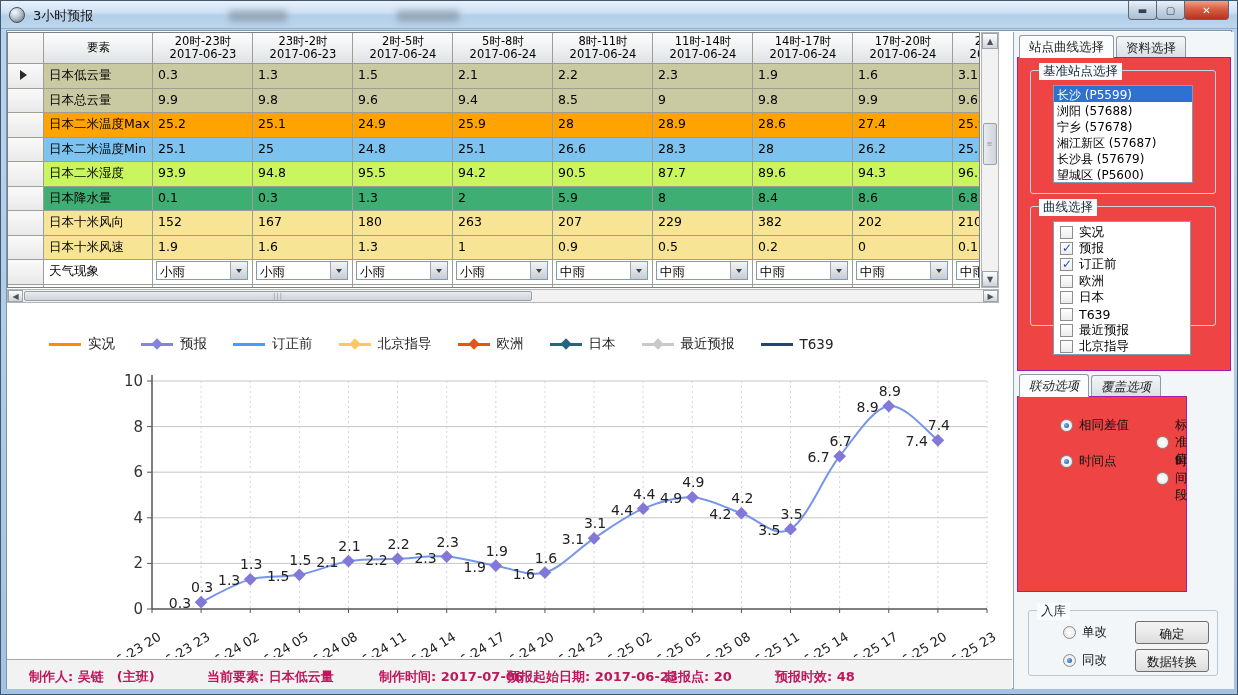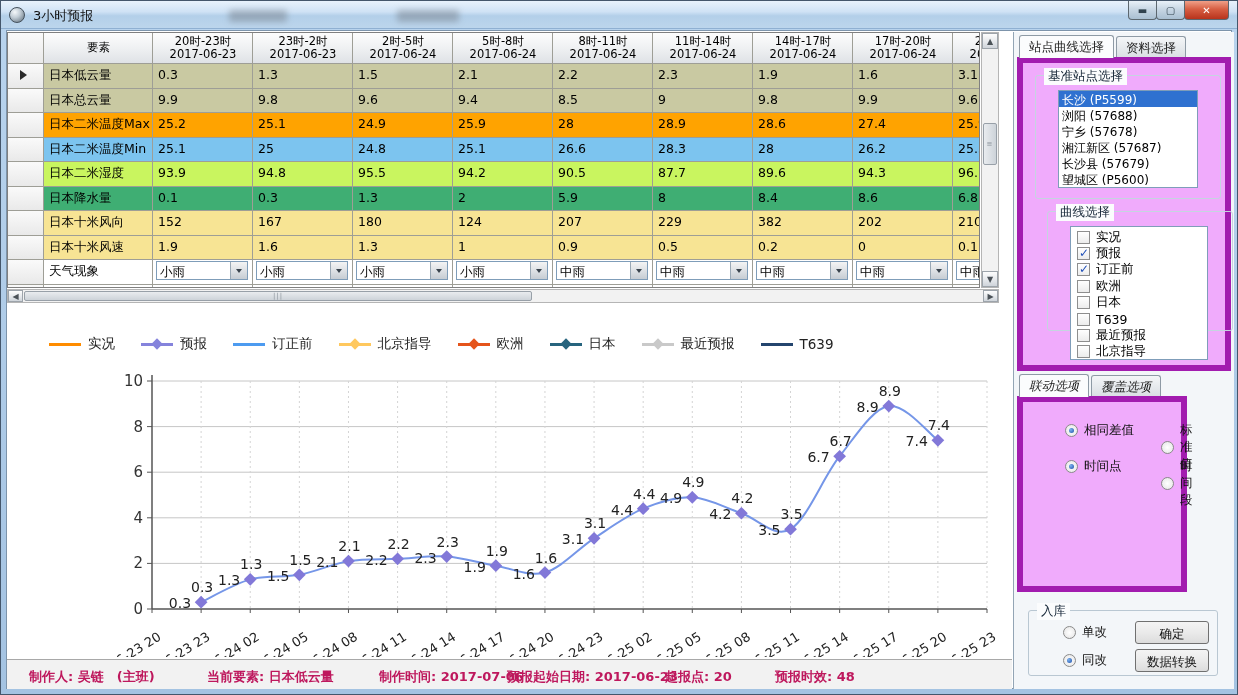--- a/index.html
+++ b/index.html
@@ -59,21 +59,21 @@
   .legend-item { display:flex; align-items:center; gap:7px; font-size:13.5px; color:#222; }
   .legend-swatch { position:relative; width:32px; height:3px; }
   .legend-swatch .dia { position:absolute; left:12px; top:-3px; width:8px; height:8px; transform:rotate(45deg); }
 
   
   .rpanel { position:absolute; left:1006px; top:1px; width:221px; height:657px; background:#f3f6f9; border-left:1px solid #93a5b5; }
   .tabbar { position:absolute; display:flex; }
   .tab { height:22px; padding:3px 9px 0 9px; font-size:12.5px; border:1px solid #8e9aa5; border-bottom:none;
     background:linear-gradient(#f4f6f8,#d9dee3); border-radius:3px 3px 0 0; margin-right:2px; color:#222; }
   .tab.active { background:#fbfcfd; height:23px; margin-top:-1px; position:relative; z-index:2; }
-  .tabpage { position:absolute; border:6px solid #a21caf; background:#f0abfc; }
+  .tabpage { position:absolute; border:1px solid #a21caf; background:#ef4444; }
   .groupbox { position:absolute; border:1px solid #c5d4e0; border-radius:3px; }
   .groupbox > .glabel { position:absolute; left:8px; top:-8px; background:#fbfcfd; padding:0 4px; font-size:12.5px; color:#123; }
   .listbox { position:absolute; border:1px solid #7f9db9; background:#fff; overflow:hidden; }
   .list-item { font-size:12px; padding:1px 2px 0 3px; height:16px; white-space:nowrap; color:#000; }
   .list-item.selected { background:#2f71d0; color:#fff; }
   .check-row { display:flex; align-items:center; gap:6px; height:16.4px; padding-left:6px; font-size:12.5px; }
   .checkbox { width:13px; height:13px; border:1px solid #8e8e8e; background:linear-gradient(#fff,#ececec); position:relative; flex:none; }
   .checkbox.checked:after { content:"✓"; position:absolute; left:1px; top:-2px; font-size:12px; font-weight:bold; color:#2050b8; }
   .radio { width:13px; height:13px; border-radius:50%; border:1px solid #8a8a8a; background:radial-gradient(#fff,#e3e3e3); position:relative; flex:none; }
   .radio.on:after { content:""; position:absolute; left:3px; top:3px; width:5px; height:5px; border-radius:50%; background:radial-gradient(circle at 35% 35%, #7db3ef, #1d4ea8); }
@@ -197,21 +197,21 @@
             <div class="gcell val c-green">8.4</div>
             <div class="gcell val c-green">8.6</div>
             <div class="gcell val c-green">6.8</div>
           </div>
           <div class="grow">
             <div class="gcell sel"></div>
             <div class="gcell lbl c-yellow">日本十米风向</div>
             <div class="gcell val c-yellow">152</div>
             <div class="gcell val c-yellow">167</div>
             <div class="gcell val c-yellow">180</div>
-            <div class="gcell val c-yellow">124</div>
+            <div class="gcell val c-yellow">263</div>
             <div class="gcell val c-yellow">207</div>
             <div class="gcell val c-yellow">229</div>
             <div class="gcell val c-yellow">382</div>
             <div class="gcell val c-yellow">202</div>
             <div class="gcell val c-yellow">210</div>
           </div>
           <div class="grow">
             <div class="gcell sel"></div>
             <div class="gcell lbl c-yellow">日本十米风速</div>
             <div class="gcell val c-yellow">1.9</div>
@@ -492,21 +492,21 @@
           <div class="glabel">基准站点选择</div>
           <div class="listbox" style="left:22px; top:14px; width:140px; height:98px;" id="station-list">
               <div class="list-item selected">长沙 (P5599)</div>
               <div class="list-item">浏阳 (57688)</div>
               <div class="list-item">宁乡 (57678)</div>
               <div class="list-item">湘江新区 (57687)</div>
               <div class="list-item">长沙县 (57679)</div>
               <div class="list-item">望城区 (P5600)</div>
             </div>
         </div>
-        <div class="groupbox" style="left:12px; top:148px; width:186px; height:120px;margin-left:12px;">
+        <div class="groupbox" style="left:12px; top:148px; width:186px; height:120px;">
           <div class="glabel">曲线选择</div>
           <div class="listbox" style="left:22px; top:14px; width:138px; height:134px; padding-top:2px;" id="curve-list">
               <div class="check-row">
                 <div class="checkbox"></div>
                 <span>实况</span>
               </div>
               <div class="check-row">
                 <div class="checkbox checked"></div>
                 <span>预报</span>
               </div>

